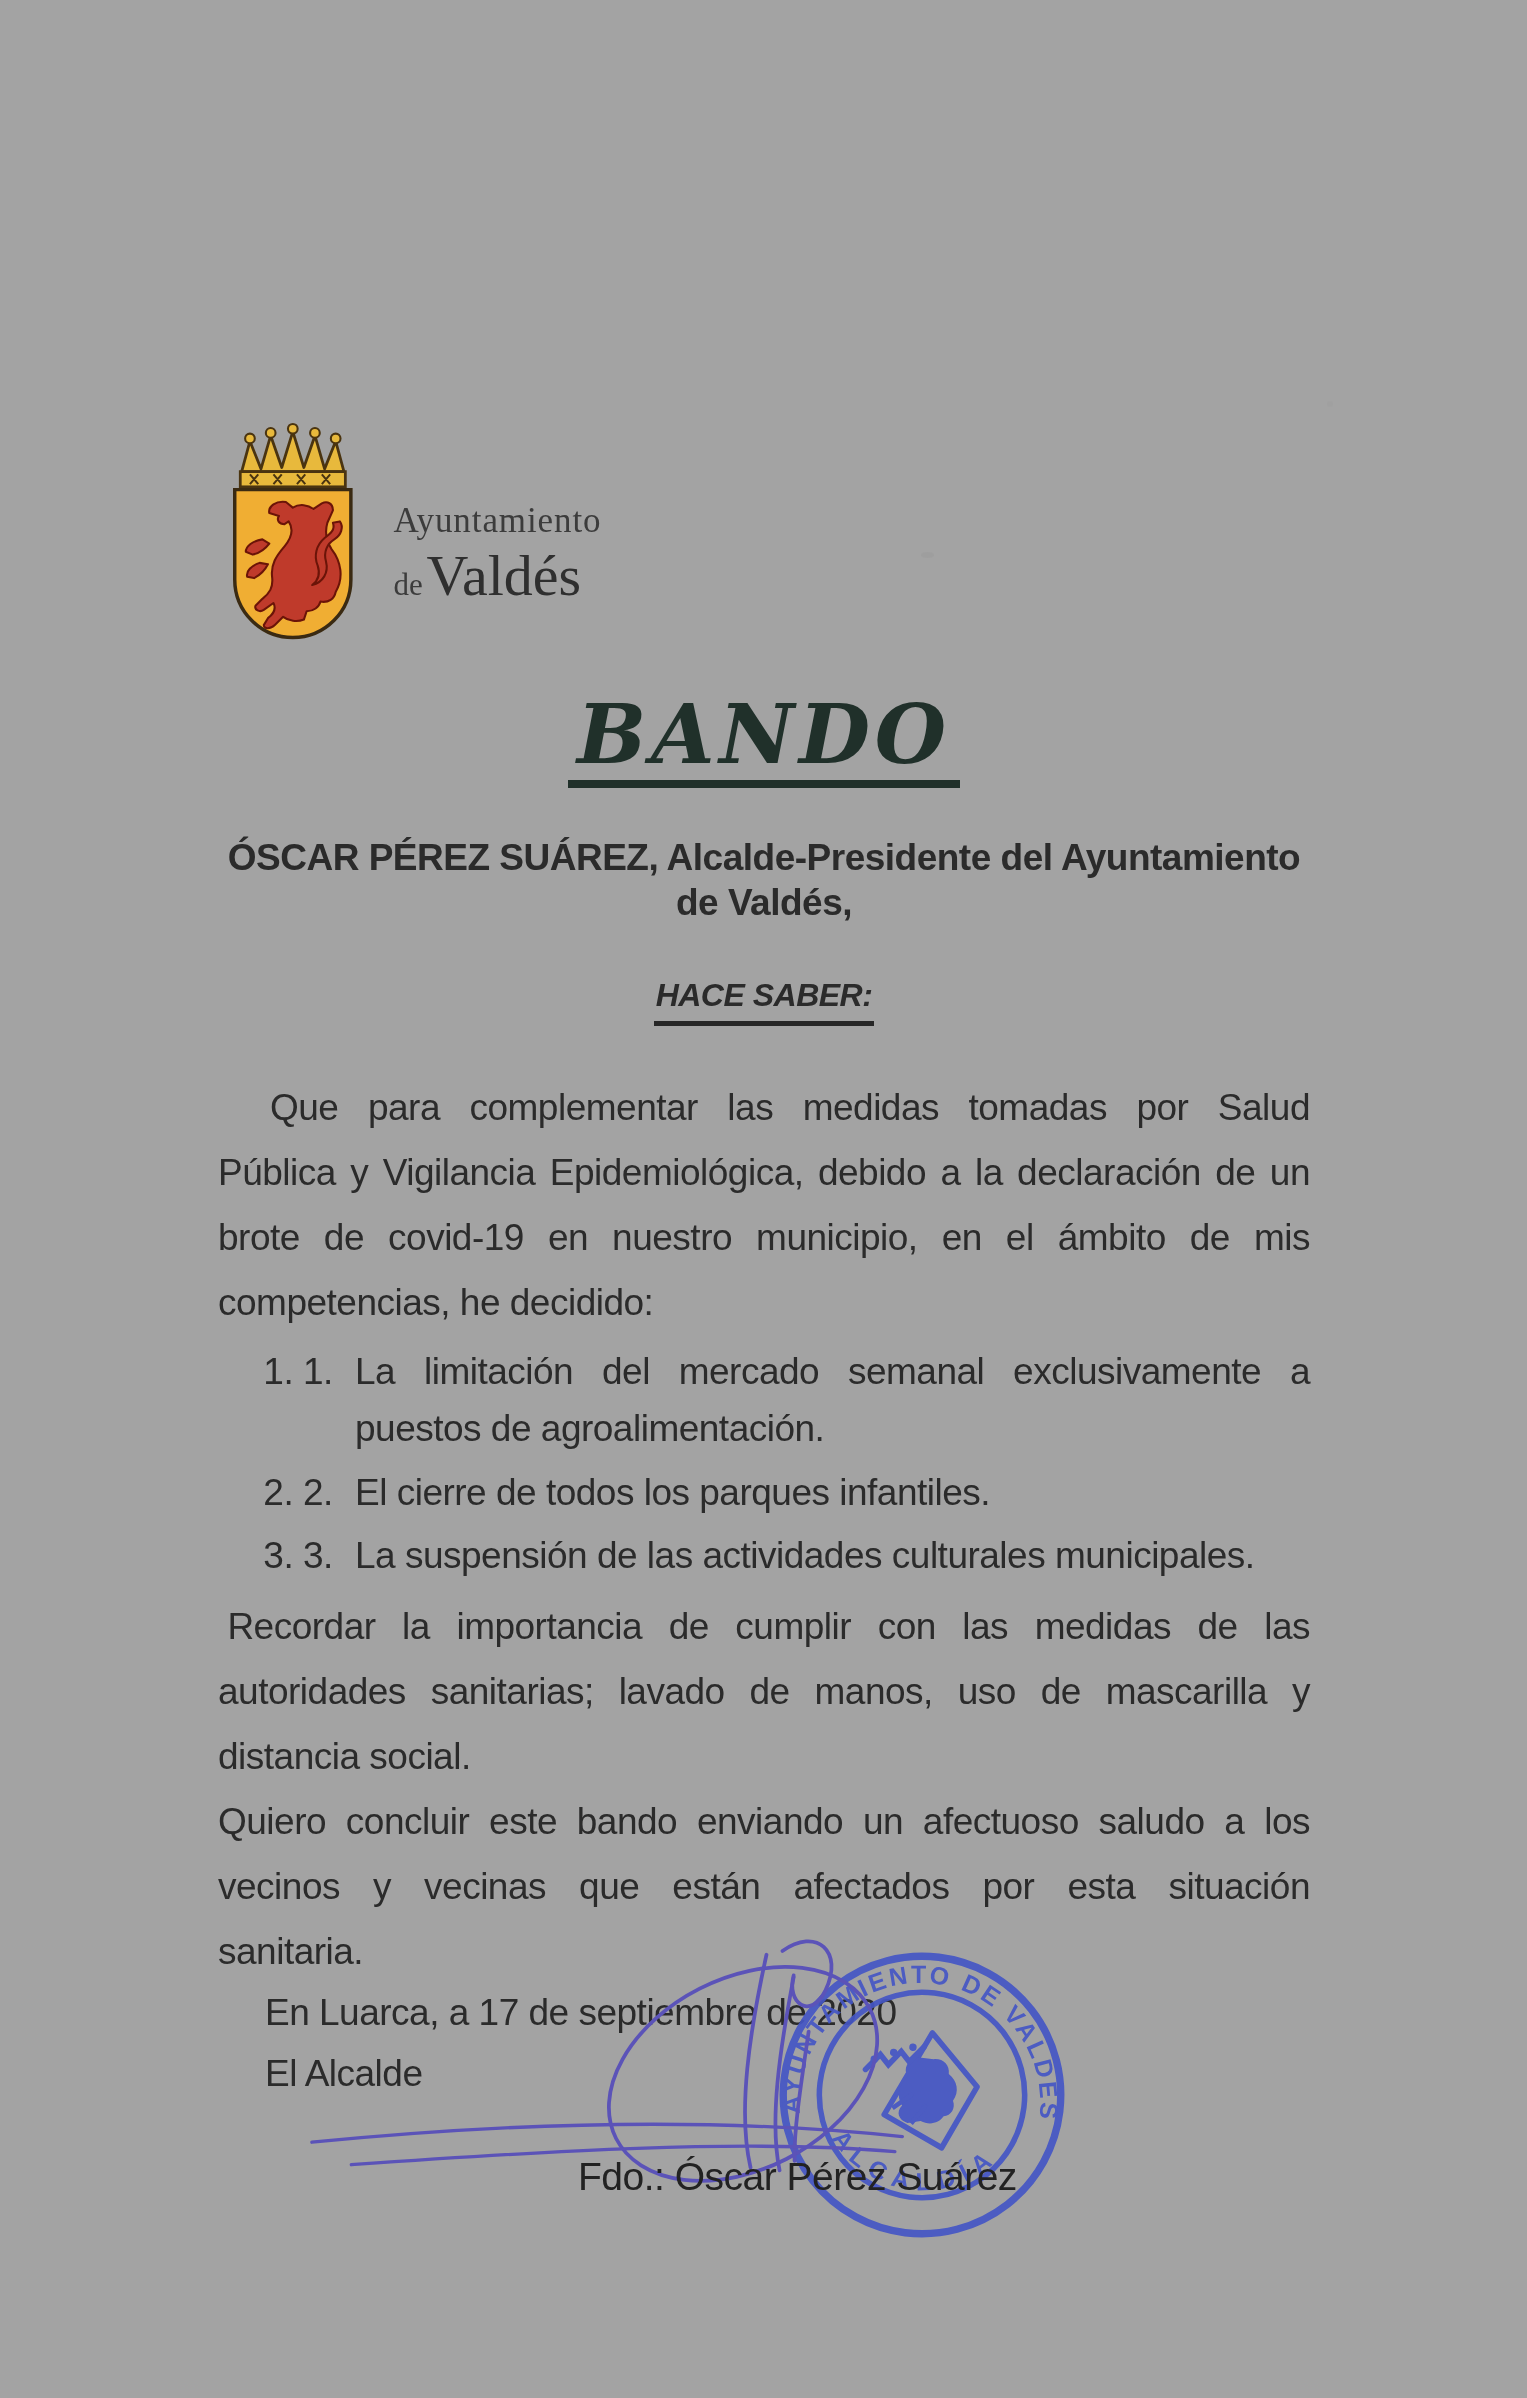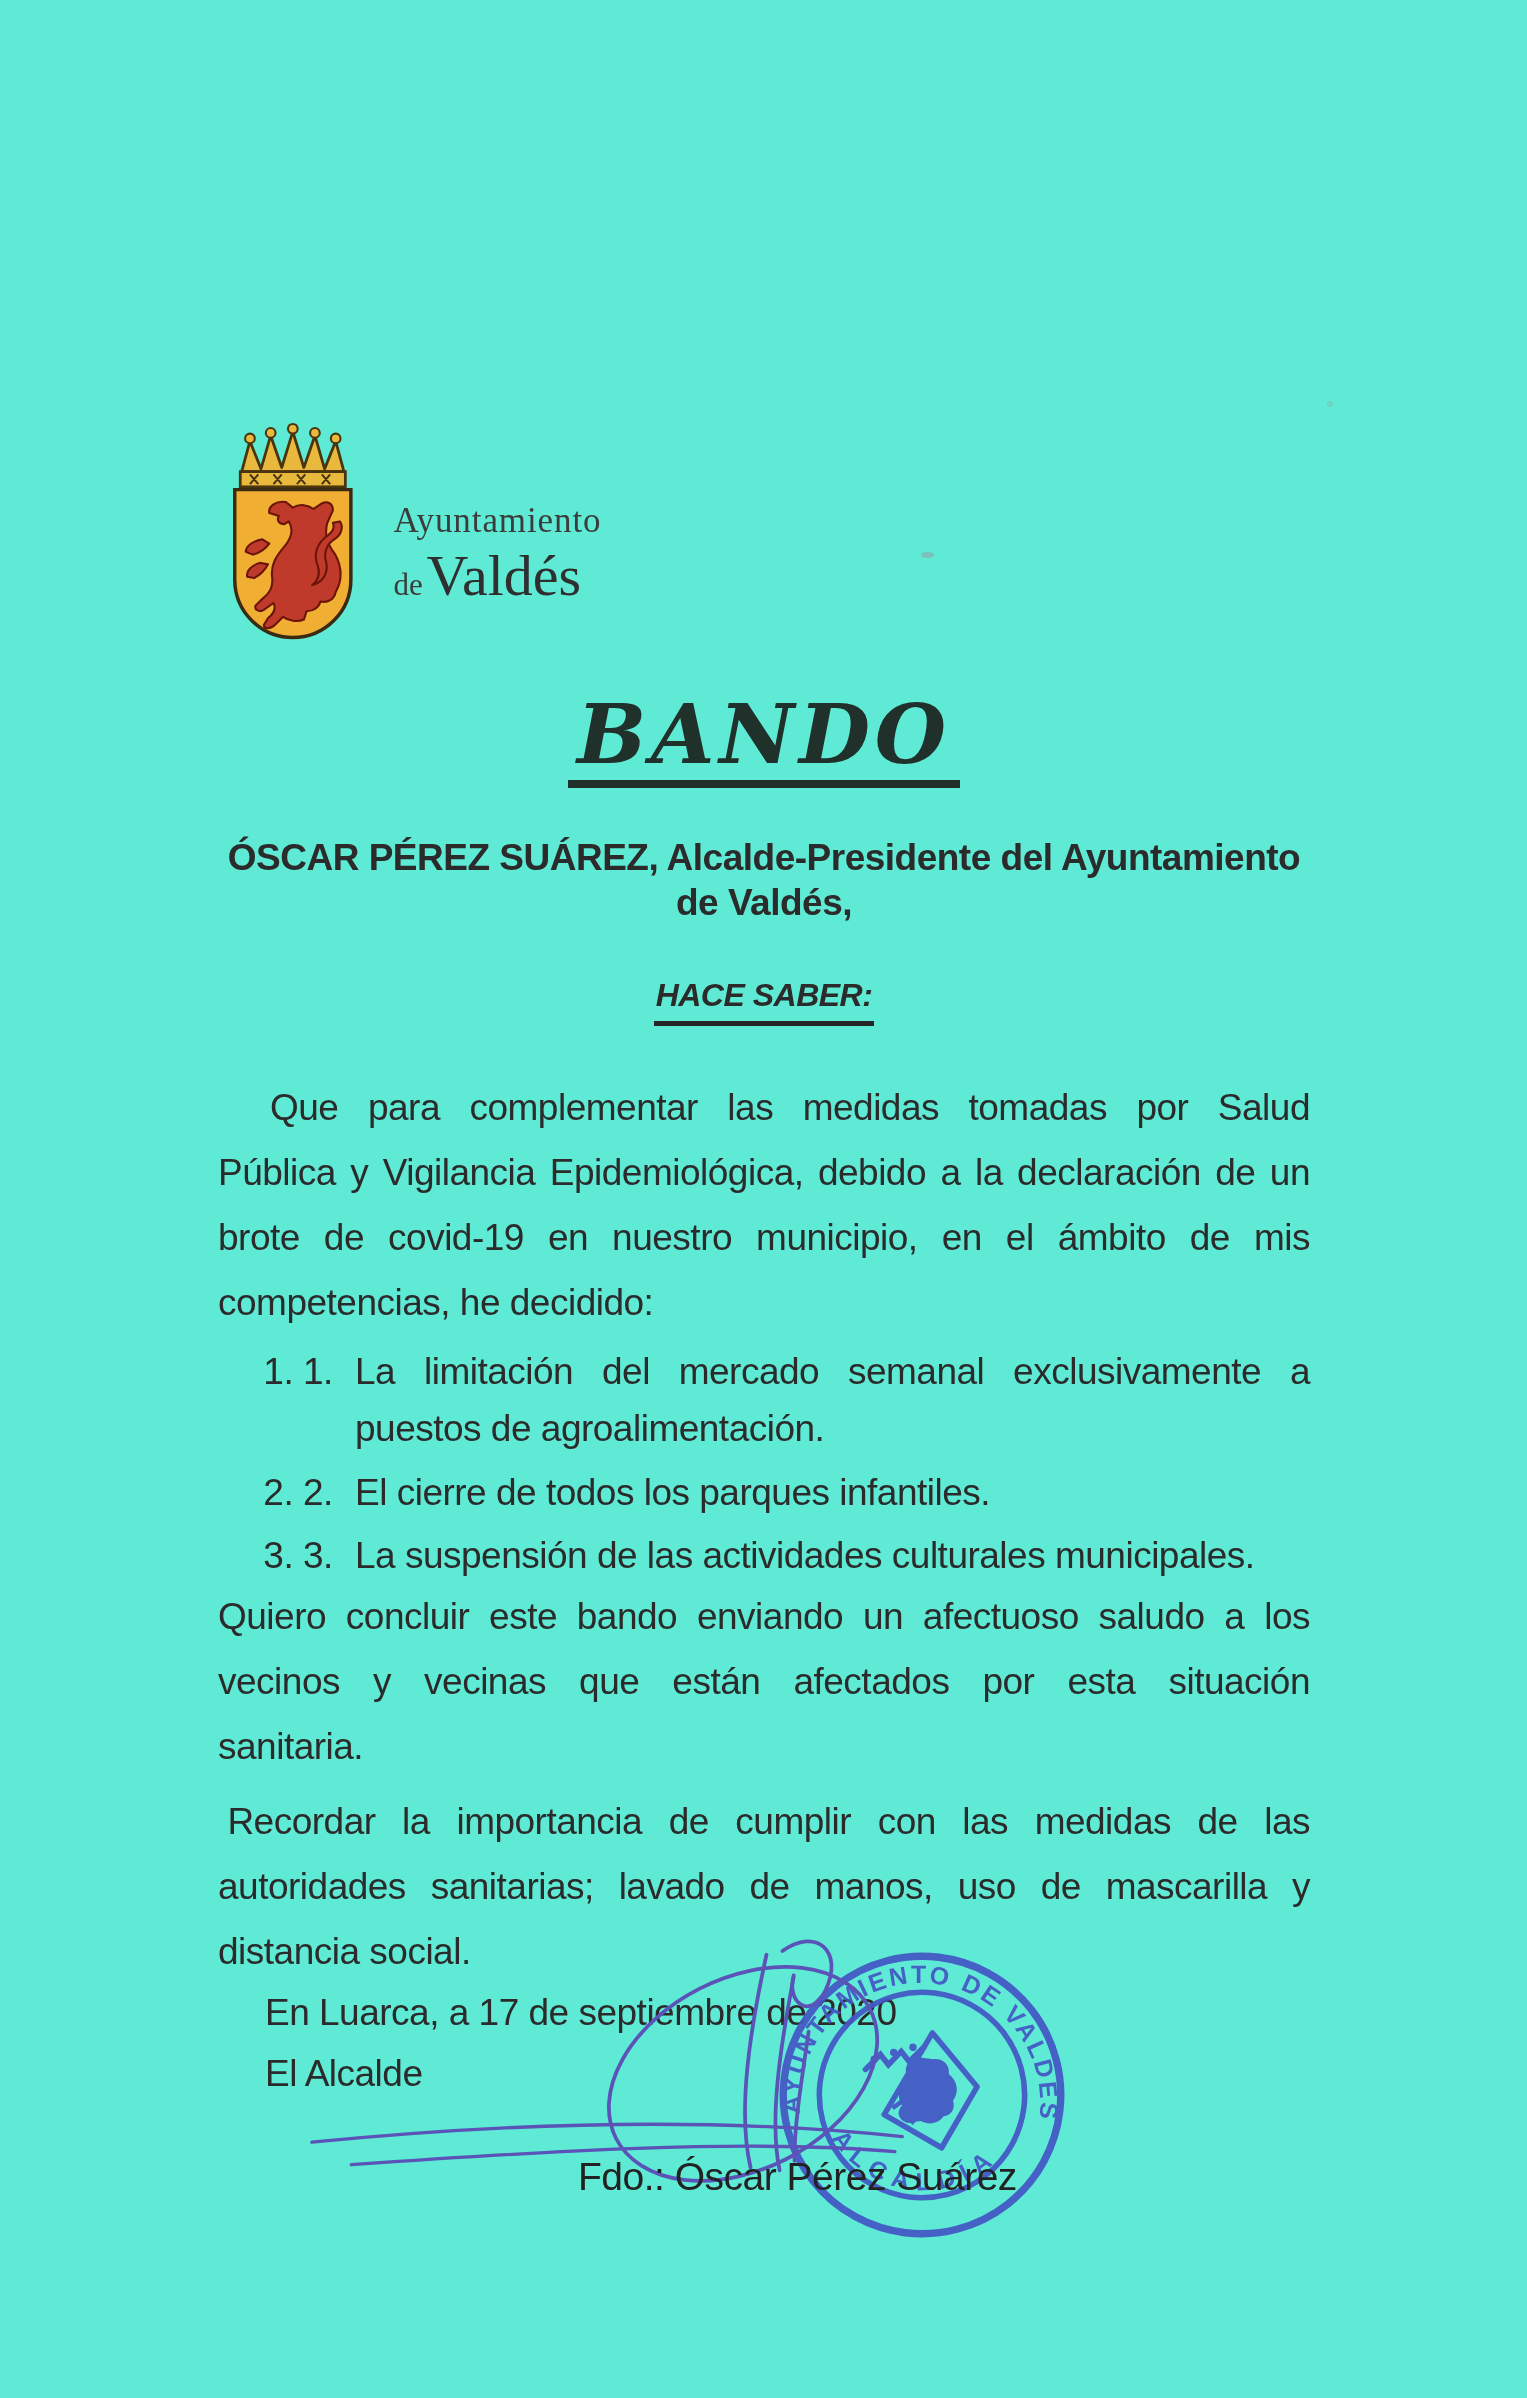--- a/index.html
+++ b/index.html
@@ -1,20 +1,20 @@
 <!DOCTYPE html>
 <html style="font-size:15px"><head>
 <meta charset="utf-8">
 <style>
   html,body{margin:0;padding:0;background:#e8e8e8;}
   .page{
     position:relative;
     width:1527px;height:2399px;
     margin:0 auto;
-    background:#5eead4;
+    background:#a3a3a3;
     font-family:"Liberation Sans",sans-serif;
     color:#2b2b2b;
     overflow:hidden;
   }
 
   
   .logo-row{position:absolute;top:420px;left:214px;display:flex;align-items:center;gap:20.6px;}
   .crest{width:159px;height:236px;}
   .org-name{font-family:"Liberation Serif",serif;color:#3c3c3c;line-height:1.05;padding-top:34px;}
   .org-line1{font-size:35px;letter-spacing:0.9px;display:block;}
@@ -136,30 +136,30 @@
       <li class="m-item">
         <span class="m-num">2.</span>
         <div class="ll">El cierre de todos los parques infantiles.</div>
       </li>
       <li class="m-item">
         <span class="m-num">3.</span>
         <div class="ll">La suspensión de las actividades culturales municipales.</div>
       </li>
     </ol>
 
+    <div class="para" style="margin-top:9.4px;">
+      <div class="jl indent-small">Recordar la importancia de cumplir con  las medidas  de las</div>
+      <div class="jl">autoridades sanitarias; lavado de manos, uso de mascarilla y</div>
+      <div class="ll">distancia social.</div>
+    </div>
+
     <div class="para">
       <div class="jl">Quiero concluir este bando enviando un afectuoso saludo a los</div>
       <div class="jl">vecinos y vecinas que están afectados por esta situación</div>
       <div class="ll">sanitaria.</div>
-    </div>
-
-    <div class="para" style="margin-top:9.4px;">
-      <div class="jl indent-small">Recordar la importancia de cumplir con  las medidas  de las</div>
-      <div class="jl">autoridades sanitarias; lavado de manos, uso de mascarilla y</div>
-      <div class="ll">distancia social.</div>
     </div>
 
     <p class="date-line">En Luarca, a 17 de septiembre de 2020</p>
     <p class="role-line">El Alcalde</p>
   </div>
 
   <svg class="sig-svg" viewBox="0 0 670 340" aria-hidden="true">
     <g fill="none" stroke="#5b53b8" stroke-width="4" stroke-linecap="round">
       <ellipse cx="478" cy="165" rx="152" ry="102" transform="rotate(-27 478 165)"></ellipse>
       <path d="M503,38 C485,120 472,205 486,265"></path>

